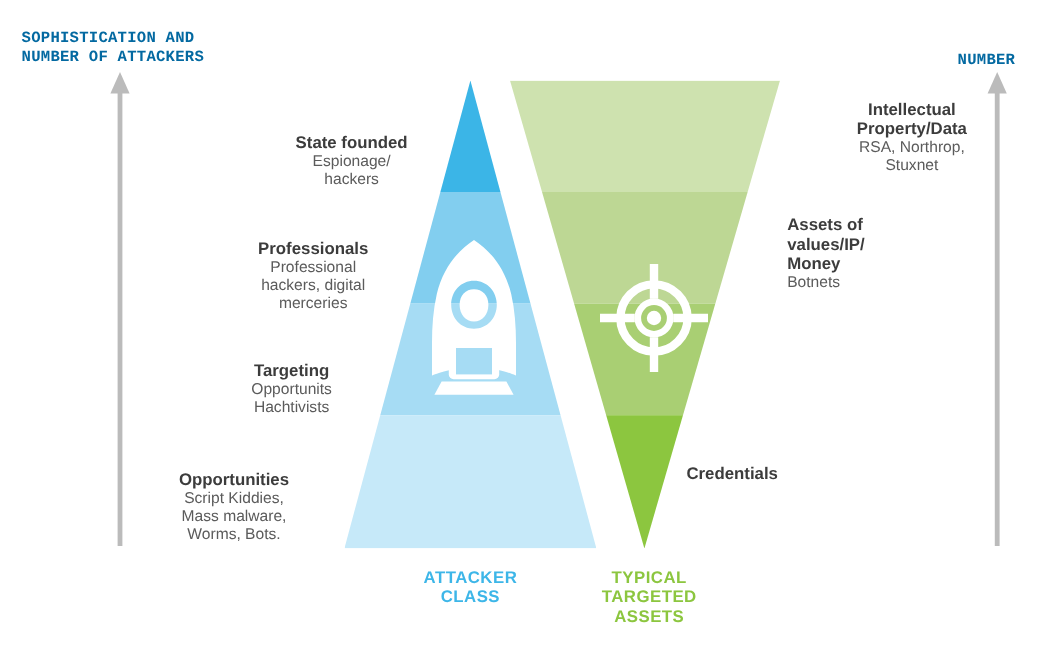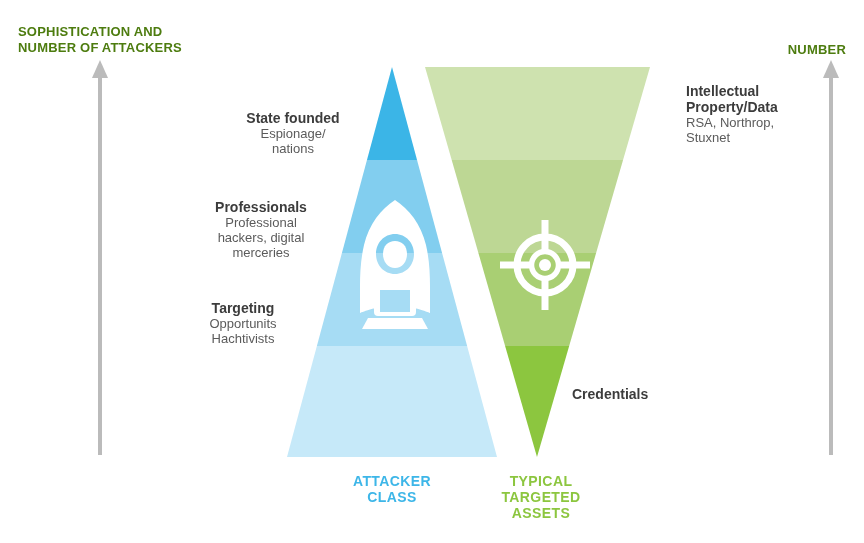--- a/index.html
+++ b/index.html
@@ -1,22 +1,22 @@
 <!DOCTYPE html>
 <html><head>
 <meta charset="utf-8">
 <style>
   html,body{margin:0;padding:0;background:#fff;}
   .stage{
     position:relative;width:864px;height:543px;background:#ffffff;
     font-family:"Liberation Sans",sans-serif;overflow:hidden;
   }
   .axis-label{
-    position:absolute;font-weight:bold;font-size:13px;color:#4d7c0f;
-    white-space:pre-line;line-height:16px;letter-spacing:.2px;
+    position:absolute;font-weight:bold;font-size:13px;color:#0369a1;
+    white-space:pre-line;line-height:16px;letter-spacing:.2px;font-family:Liberation Mono, monospace;
   }
   .arrow-line{position:absolute;width:4px;background:#bbbbbb;}
   .arrow-head{
     position:absolute;width:0;height:0;
     border-left:8px solid transparent;border-right:8px solid transparent;
     border-bottom:18px solid #bbbbbb;
   }
   .pyramid{position:absolute;display:block;}
   .tier{position:absolute;}
   .tier.centered{transform:translateX(-50%);text-align:center;margin-top:20px;}
@@ -87,39 +87,51 @@
       <line x1="-45" y1="0" x2="-16" y2="0" stroke="#ffffff" stroke-width="7"></line>
       <line x1="16" y1="0" x2="45" y2="0" stroke="#ffffff" stroke-width="7"></line>
       <circle cx="0" cy="0" r="6" fill="#ffffff"></circle>
       <circle cx="0" cy="0" r="13.5" fill="none" stroke="#ffffff" stroke-width="5.5"></circle>
     </g>
   </svg>
 
   <div class="tier centered" style="left:293px;top:90px;">
     <div class="tier-title">State founded</div>
     <div class="tier-desc">Espionage/
-nations</div>
+hackers</div>
   </div>
   <div class="tier centered" style="left:261px;top:179px;">
     <div class="tier-title">Professionals</div>
     <div class="tier-desc">Professional
 hackers, digital
 merceries</div>
   </div>
   <div class="tier centered" style="left:243px;top:280px;">
     <div class="tier-title">Targeting</div>
     <div class="tier-desc">Opportunits
 Hachtivists</div>
   </div>
+  <div class="tier centered" style="left:195px;top:371px;">
+    <div class="tier-title">Opportunities</div>
+    <div class="tier-desc">Script Kiddies,
+Mass malware,
+Worms, Bots.</div>
+  </div>
 
-  <div class="tier" style="left:686px;top:83px;">
+  <div class="tier" style="left:714px;top:83px;text-align:center;">
     <div class="tier-title">Intellectual
 Property/Data</div>
     <div class="tier-desc">RSA, Northrop,
 Stuxnet</div>
+  </div>
+  <div class="tier" style="left:656px;top:179px;">
+    <div class="tier-title">Assets of
+values/IP/
+Money</div>
+    <div class="tier-desc">Botnets</div>
   </div>
   <div class="tier" style="left:572px;top:386px;">
     <div class="tier-title">Credentials</div>
   </div>
 
   <div class="caption" style="left: 541px; top: 473px; color: rgb(140, 198, 63);">TYPICAL
 TARGETED
 ASSETS</div>
   <div class="caption" style="left: 392px; top: 473px; color: rgb(61, 182, 232);">ATTACKER
 CLASS</div>

